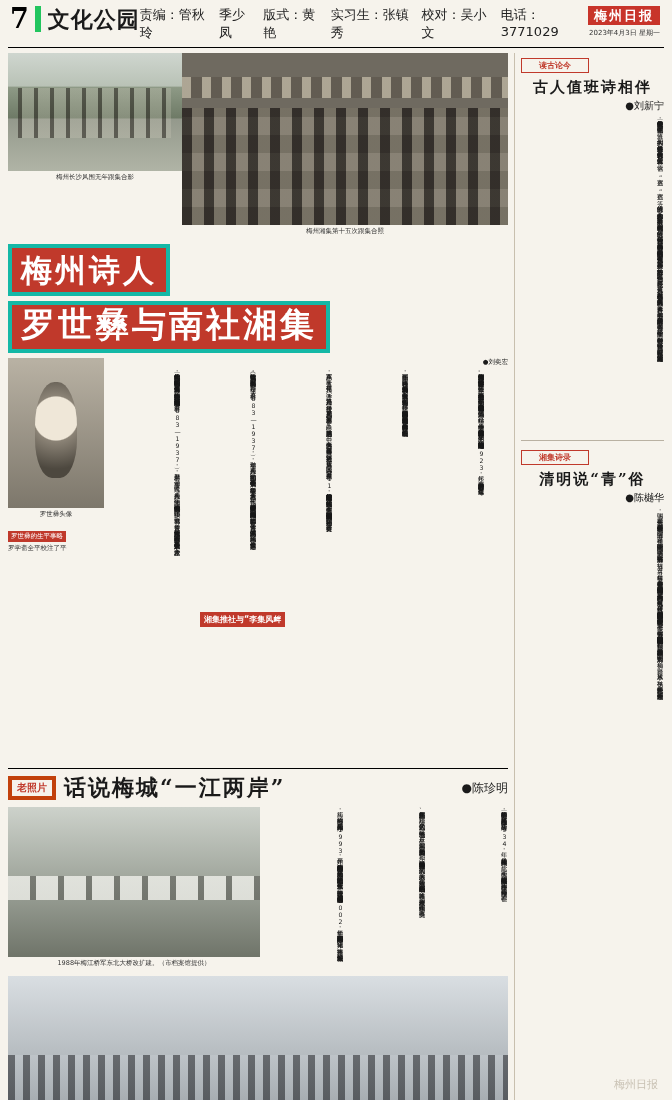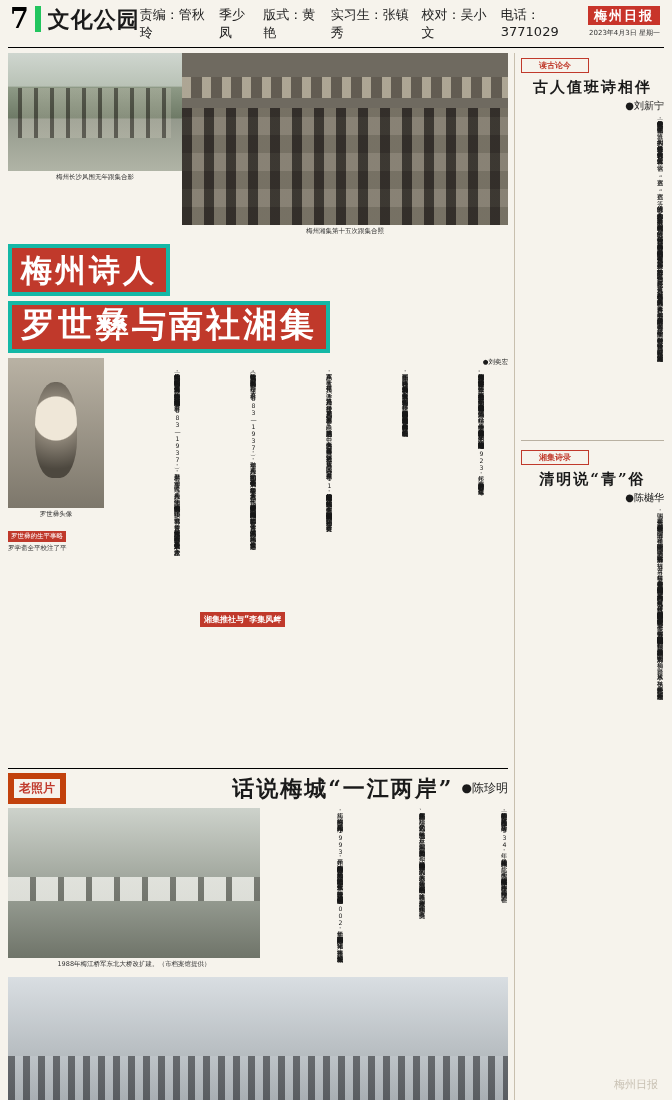--- a/index.html
+++ b/index.html
@@ -81,25 +81,25 @@
   
   .art{display:flex;gap:5px;margin-top:6px;}
   .col{font-size:6.2px;line-height:8.6px;color:#181818;text-align:justify;
        writing-mode:vertical-rl;text-orientation:upright;height:395px;}
   .byline{font-size:6.5px;text-align:right;margin-bottom:2px;}
   .subhead{background:#c0392b;color:#fff;font-size:8px;font-weight:700;
      padding:2px 4px;display:inline-block;margin-bottom:3px;}
   .redcap{background:#c0392b;color:#fff;font-size:6.5px;padding:1px 3px;display:inline-block;}
 
   
-  .tag{display:inline-block;border:6px solid #c2410c;color:#c0392b;font-size:12px;
+  .tag{display:inline-block;border:4px solid #c2410c;color:#c0392b;font-size:10px;
        padding:1px 5px;font-weight:700;}
   .feature2-title{
     font-family:"DejaVu Serif","Liberation Serif",serif;font-size:22px;font-weight:700;
-    letter-spacing:2px;text-align:right;flex:1;
+    letter-spacing:2px;text-align:left;flex:1;
   }
   .rule{height:1px;background:#000;margin:4px 0;}
   .rule.thin{background:#b9b1a2;}
 
   
   .side-tag{display:inline-block;border:1px solid #c0392b;color:#c0392b;font-size:8px;
       padding:1px 17px;font-weight:700;margin-bottom:3px;}
   .side-title{font-family:"DejaVu Serif","Liberation Serif",serif;font-size:15px;
       font-weight:700;letter-spacing:2px;text-align:center;margin:2px 0 2px 0;}
   .side-by{font-size:10px;text-align:right;margin-bottom:3px;}

